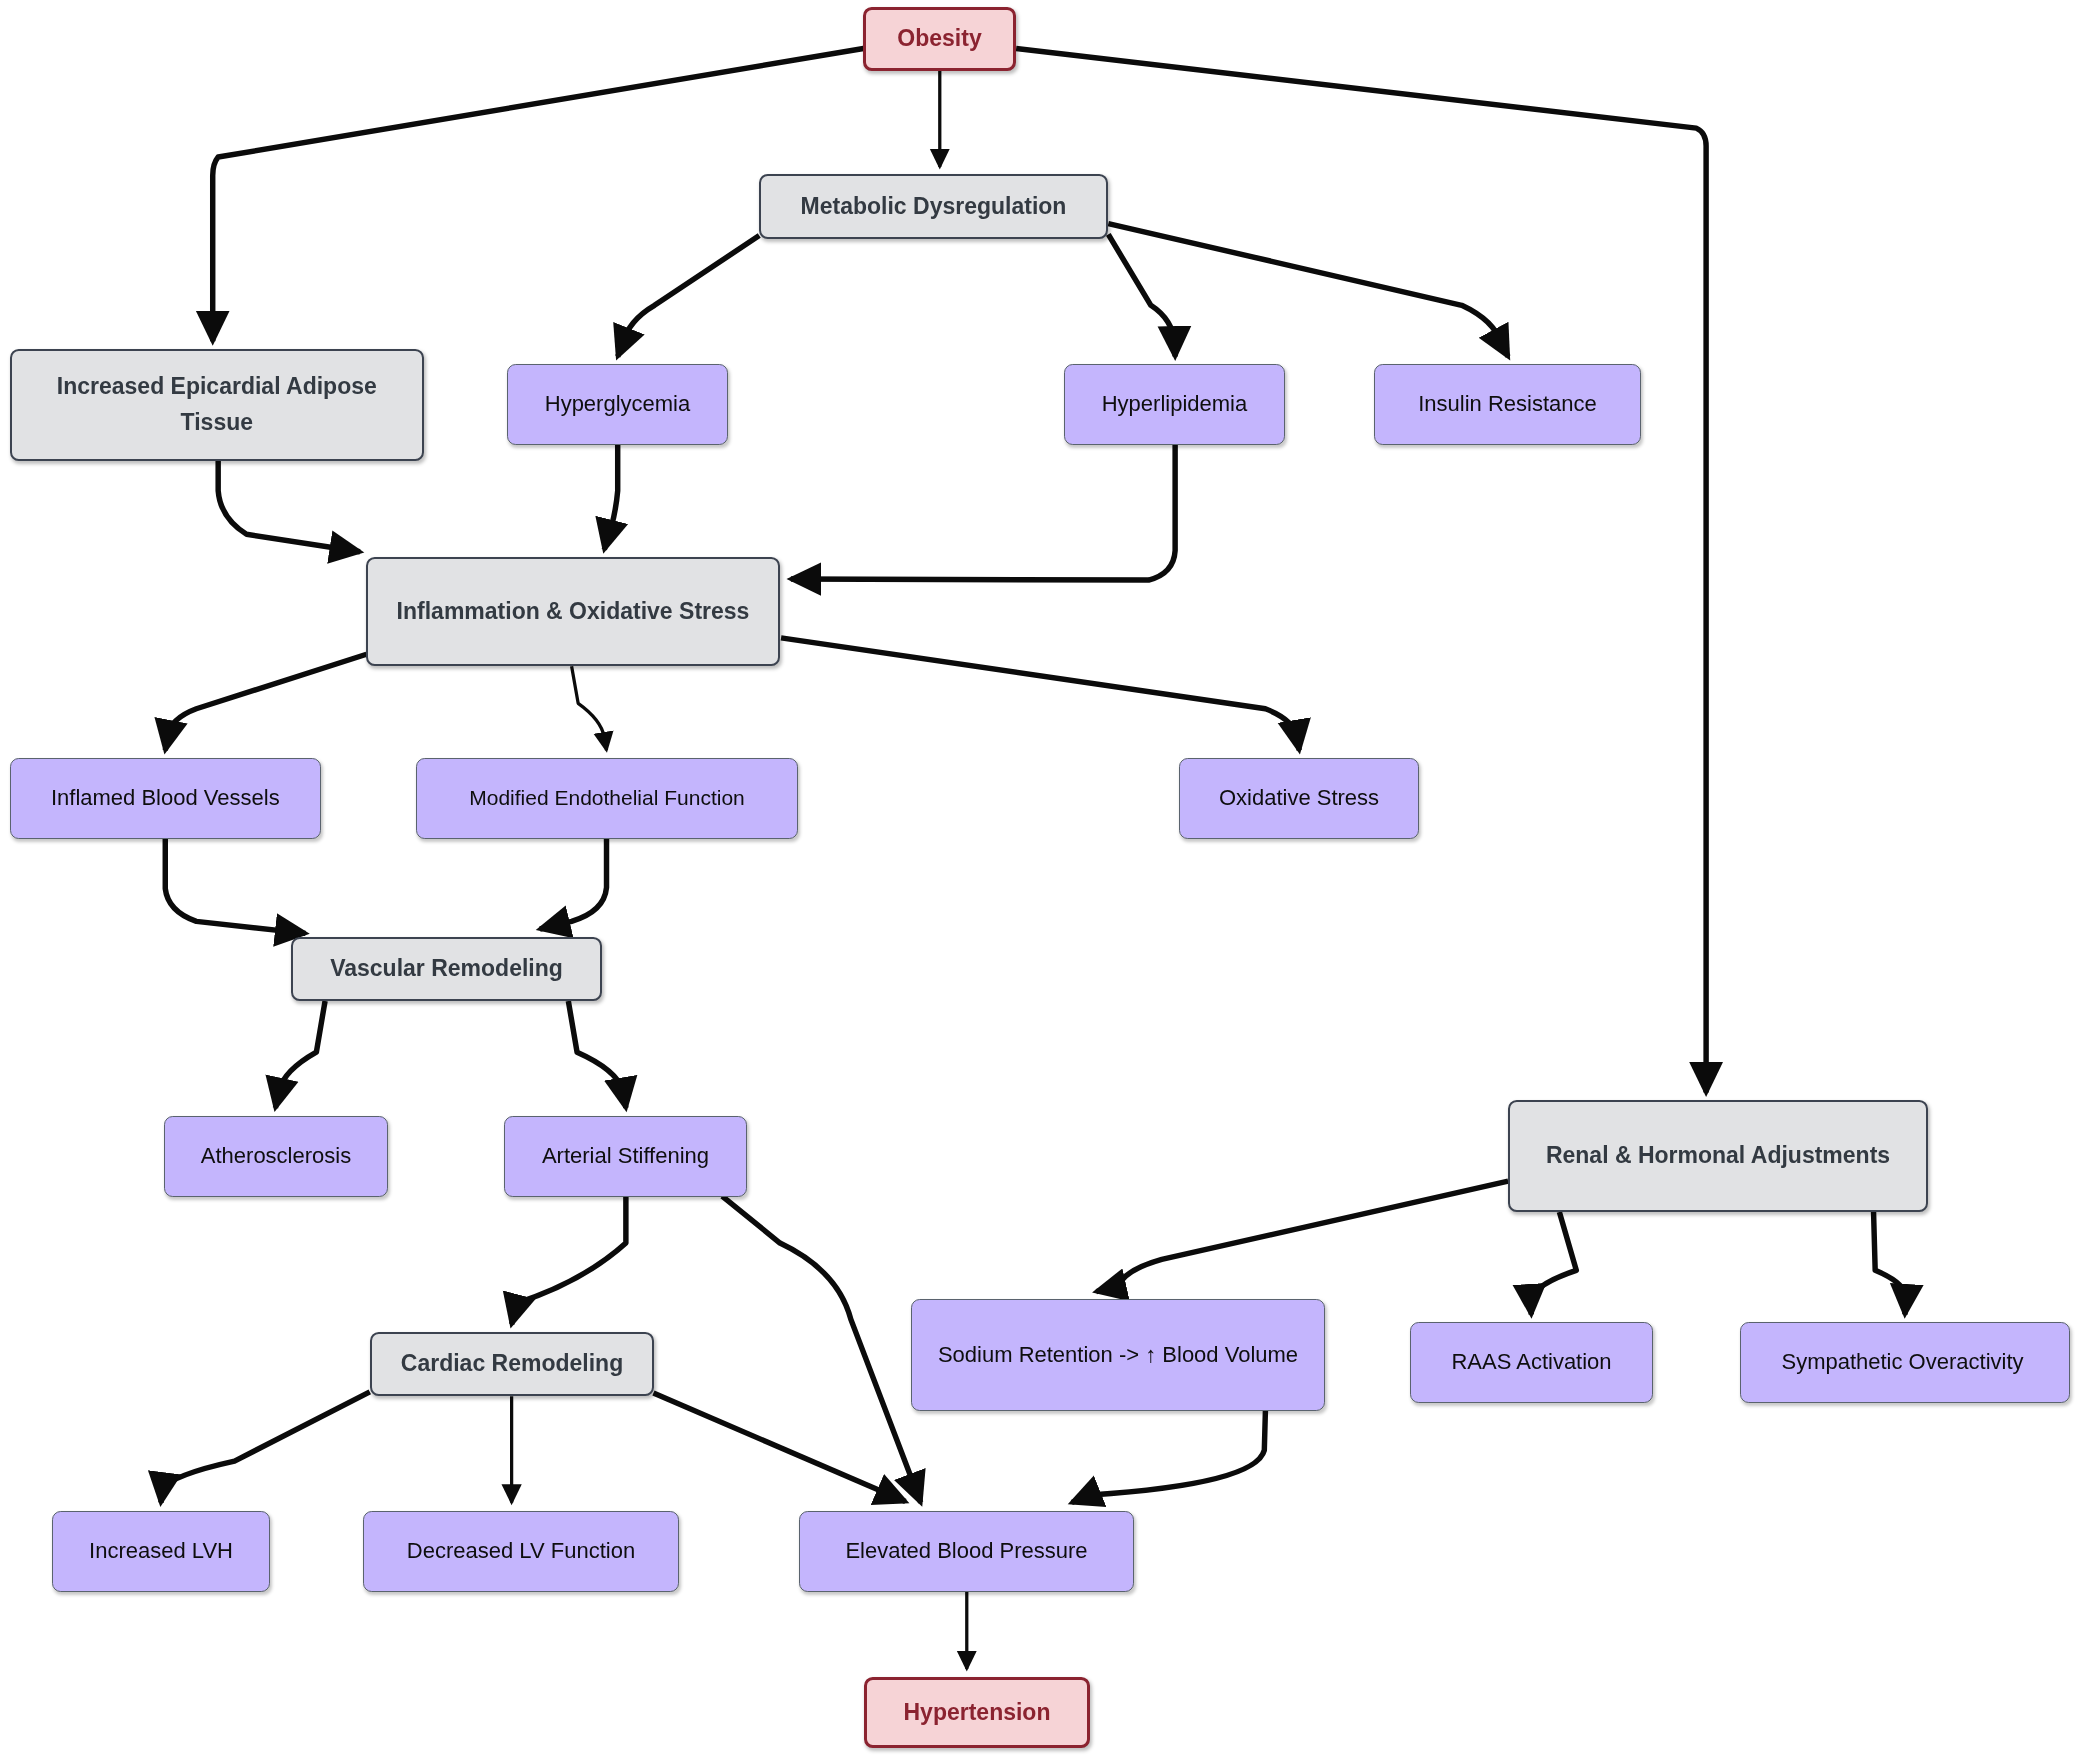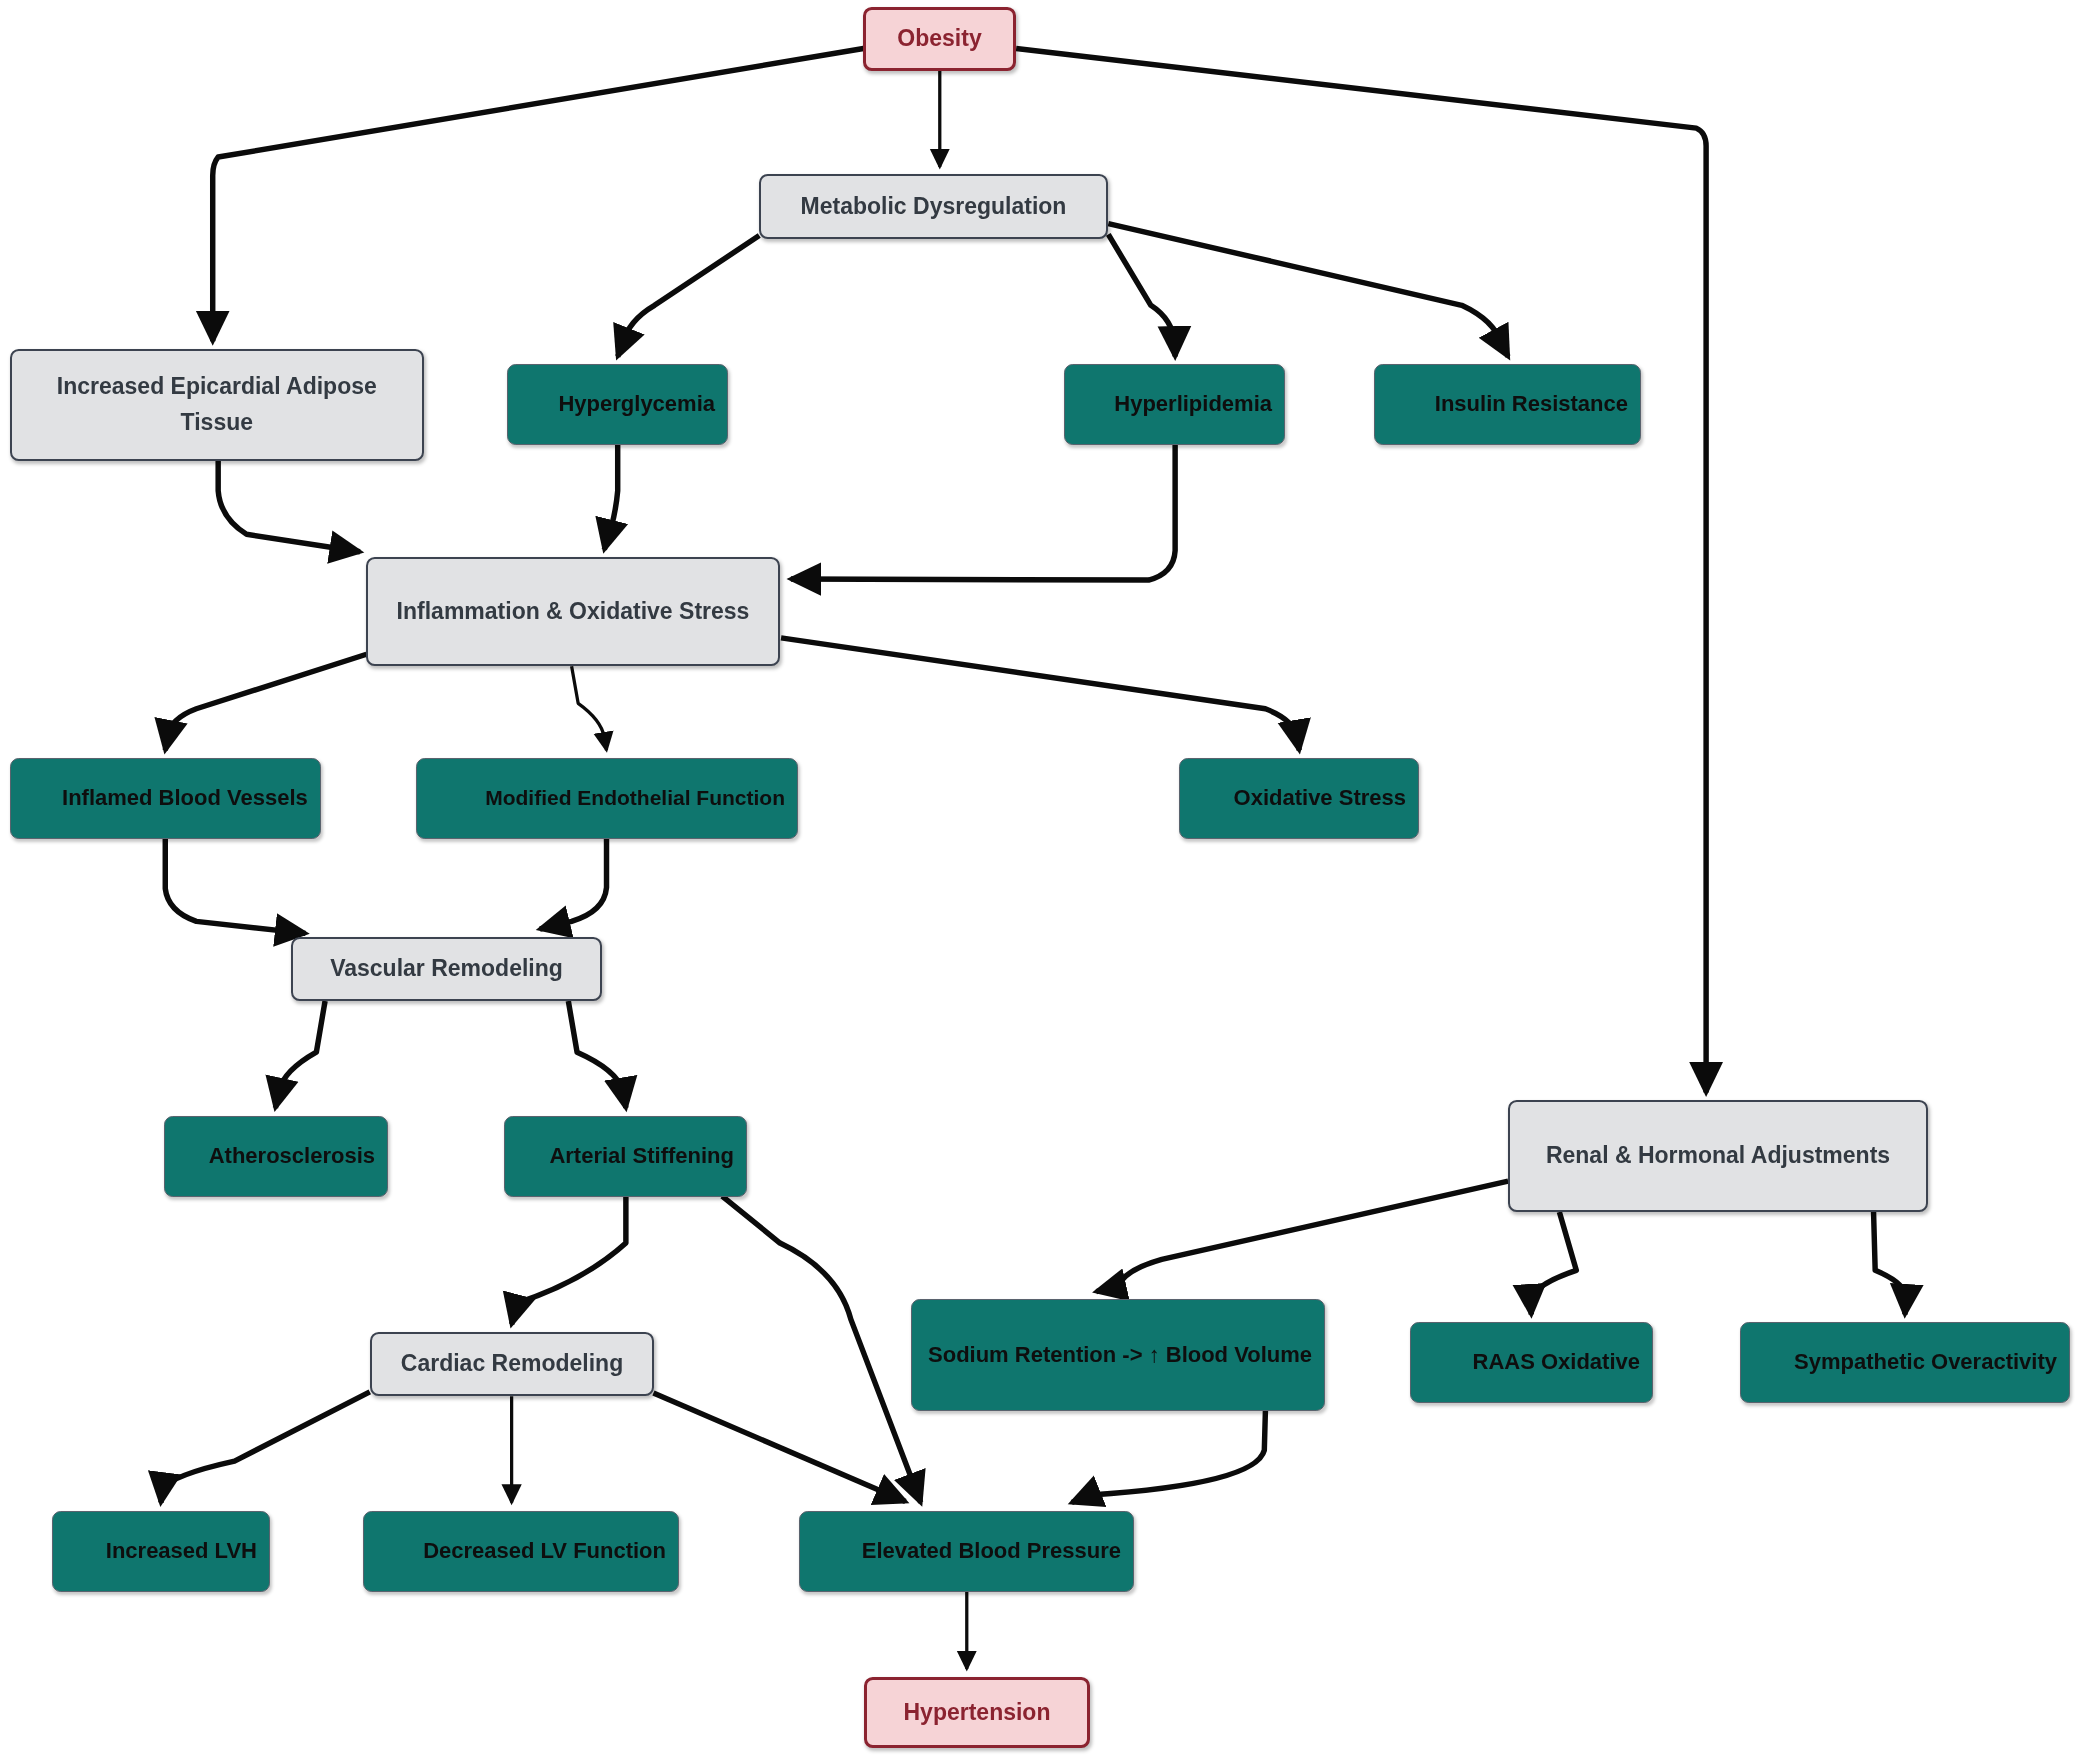--- a/index.html
+++ b/index.html
@@ -6,22 +6,22 @@
   body{font-family:"Liberation Sans",sans-serif;}
   #stage{position:relative;width:2077px;height:1761px;background:#ffffff;overflow:hidden;}
   svg#edges{position:absolute;left:0;top:0;width:2077px;height:1761px;}
   .edge{fill:none;stroke:#0b0b0b;stroke-linecap:butt;stroke-linejoin:round;}
   .edge.thick{stroke-width:10;}
   .edge.thin{stroke-width:6;}
   .node{position:absolute;box-sizing:border-box;display:flex;align-items:center;
         justify-content:center;text-align:center;border-radius:8.7px;
         padding:5.5px 12px;line-height:1.55;}
   .node span{display:block;width:100%;}
-  .plain{background:#0f766e;border:1.6px solid #5a636e;color:#0e0e0e;
-         font-weight:700;box-shadow:1.6px 2.2px 3.3px rgba(0,0,0,.22);text-align:right;}
+  .plain{background:#c4b5fd;border:1.6px solid #5a636e;color:#0e0e0e;
+         font-weight:400;box-shadow:1.6px 2.2px 3.3px rgba(0,0,0,.22);}
   .group{background:#e1e2e4;border:2.2px solid #3c4350;color:#333a42;
          font-weight:700;box-shadow:1.6px 2.2px 3.8px rgba(0,0,0,.25);}
   .accent{background:#f6d3d6;border:3.8px solid #8b2330;color:#8b2330;
           font-weight:700;box-shadow:1.6px 2.2px 3.8px rgba(0,0,0,.25);}
 </style>
 </head>
 <body>
 
 <div id="stage">
   <svg id="edges" viewBox="0 0 3808 3230" preserveAspectRatio="none">
@@ -102,21 +102,21 @@
       <div class="node group" style="left: 1508px; top: 1100px; width: 420px; height: 112px; font-size: 23px;">
         <span>Renal &amp; Hormonal Adjustments</span>
       </div>
       <div class="node group" style="left: 370px; top: 1332px; width: 284px; height: 64px; font-size: 23px;">
         <span>Cardiac Remodeling</span>
       </div>
       <div class="node plain" style="left: 911px; top: 1299px; width: 414px; height: 112px; font-size: 22px;">
         <span>Sodium Retention -&gt; ↑ Blood Volume</span>
       </div>
       <div class="node plain" style="left: 1410px; top: 1322px; width: 243px; height: 81px; font-size: 22px;">
-        <span>RAAS Oxidative</span>
+        <span>RAAS Activation</span>
       </div>
       <div class="node plain" style="left: 1740px; top: 1322px; width: 330px; height: 81px; font-size: 22px; padding-left: 7px;">
         <span>Sympathetic Overactivity</span>
       </div>
       <div class="node plain" style="left: 52px; top: 1511px; width: 218px; height: 81px; font-size: 22px;">
         <span>Increased LVH</span>
       </div>
       <div class="node plain" style="left: 363px; top: 1511px; width: 316px; height: 81px; font-size: 22px;">
         <span>Decreased LV Function</span>
       </div>

